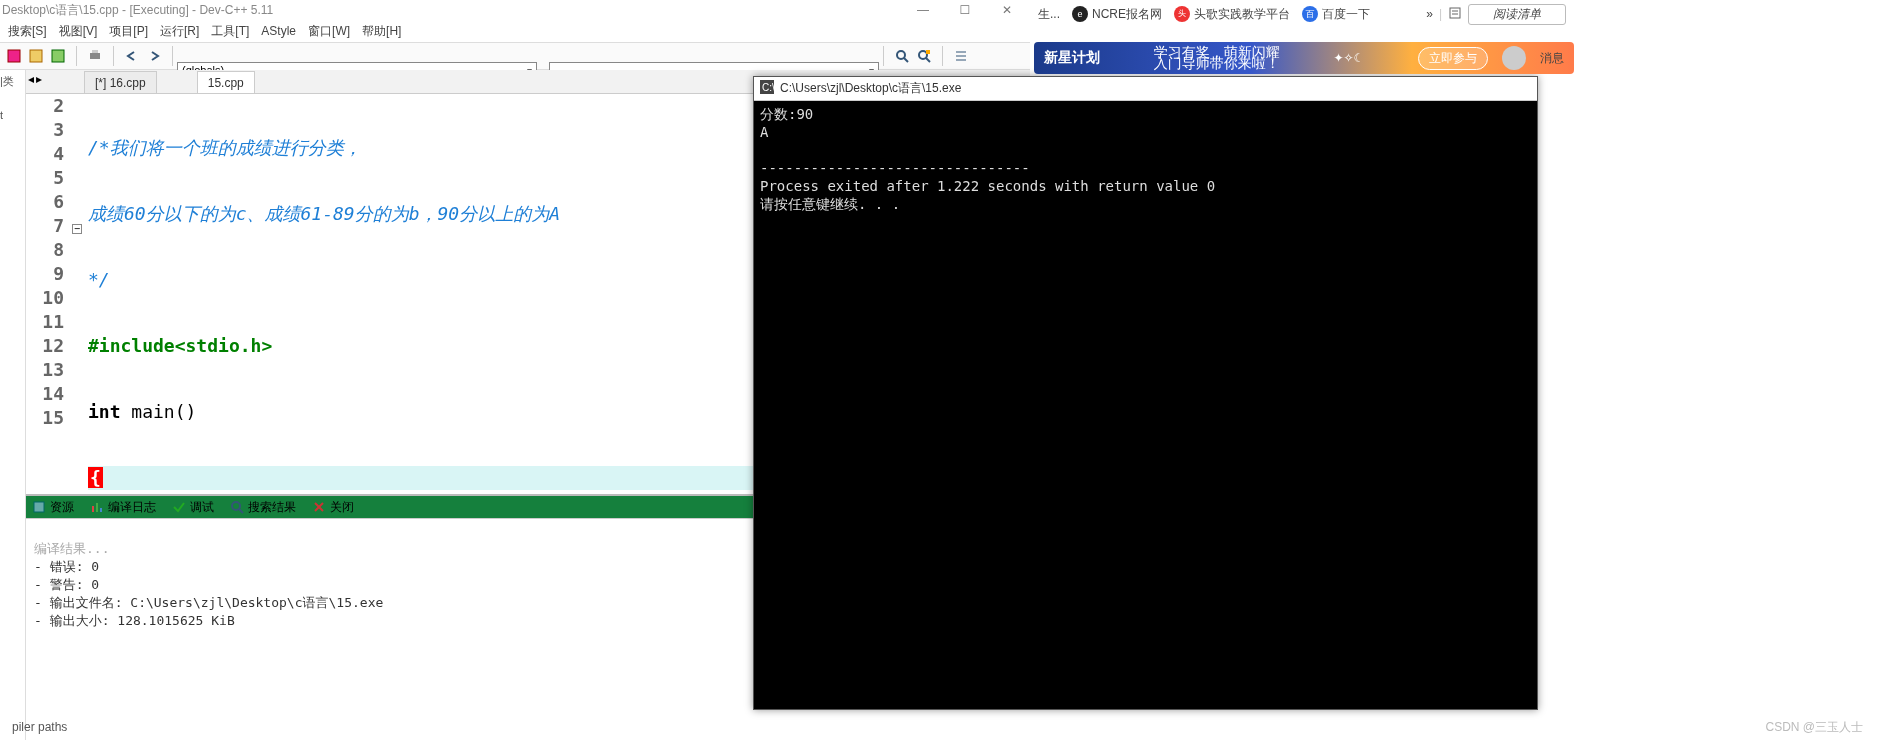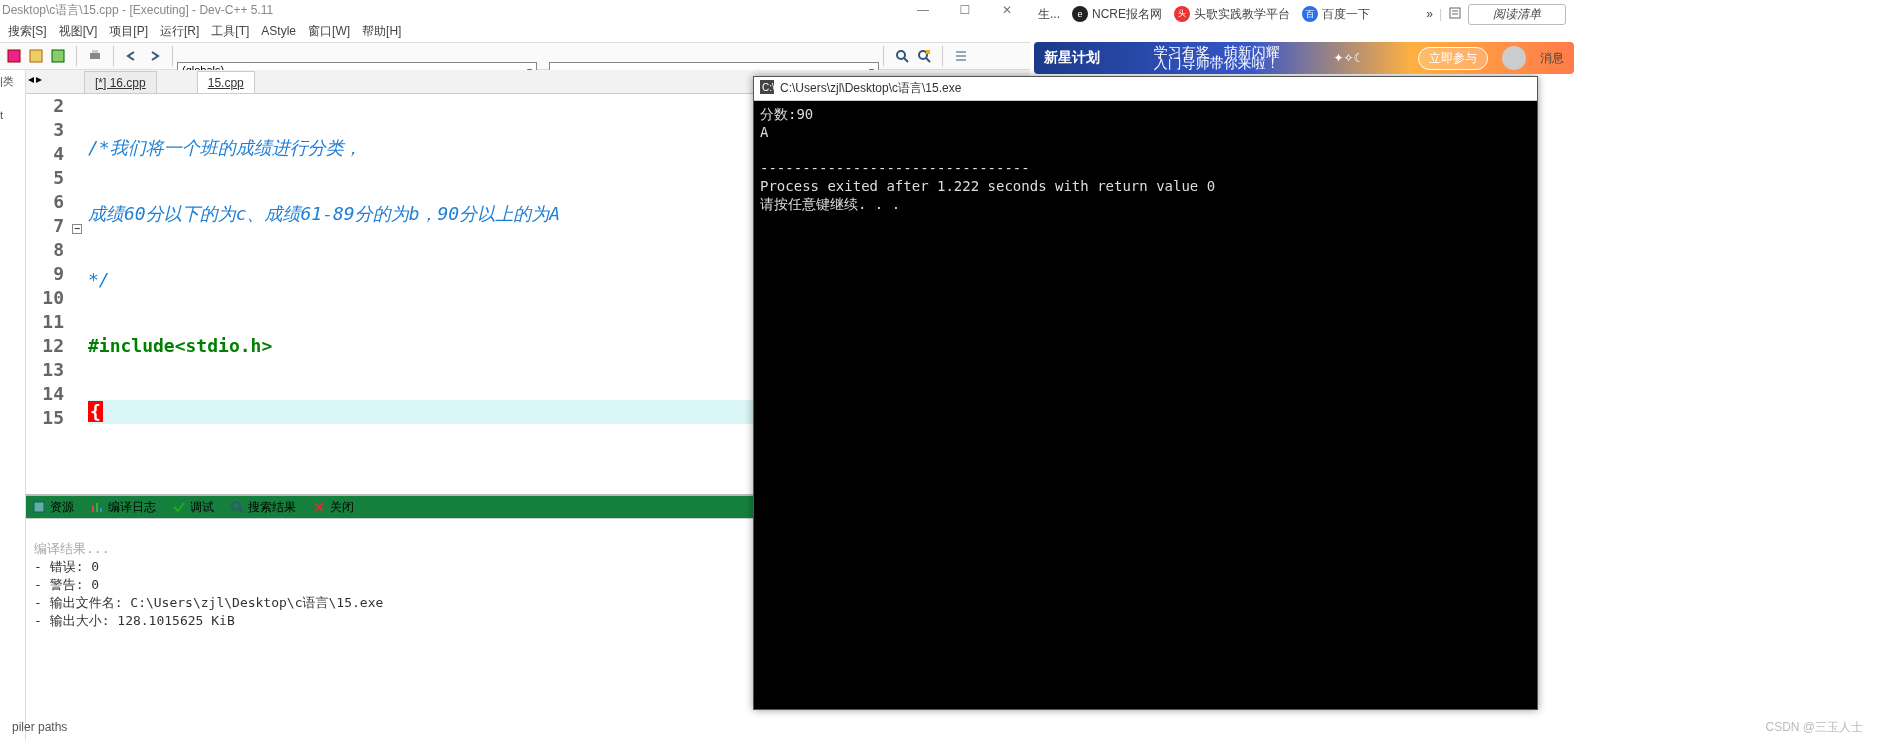--- a/index.html
+++ b/index.html
@@ -92,21 +92,20 @@
   .edtab {
     height: 22px;
     padding: 0 10px;
     border: 1px solid #ccc;
     border-bottom: none;
     margin-right: 2px;
     background: #ececec;
     display: flex; align-items: center;
     font-size: 12px;
     color: #333;
-    text-decoration: underline;
   }
   .edtab.active { background: #fff; margin-left: 38px; }
 
   
   .editor {
     flex: none;
     height: 400px;
     display: flex;
     background: #fff;
     font-family: Consolas, monospace;
@@ -366,20 +365,21 @@
           <div></div>
           <div></div>
           <div></div>
           <div></div>
       </div>
       <div class="codecol">
         <div class="line"><span class="cm">/*我们将一个班的成绩进行分类，</span></div>
         <div class="line"><span class="cm">成绩60分以下的为c、成绩61-89分的为b，90分以上的为A</span></div>
         <div class="line"><span class="cm">*/</span></div>
         <div class="line"><span class="pp">#include&lt;stdio.h&gt;</span></div>
+        <div class="line"><span class="kw">int </span><span class="fn">main</span><span>()</span></div>
         <div class="line hl"><span class="brace-hl">{</span></div>
         
         
         
         
         
         
         
         
       </div>

